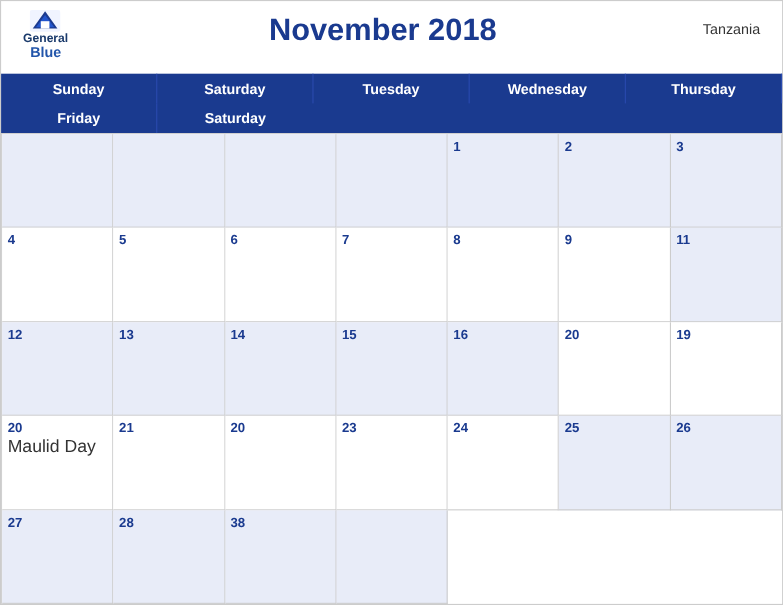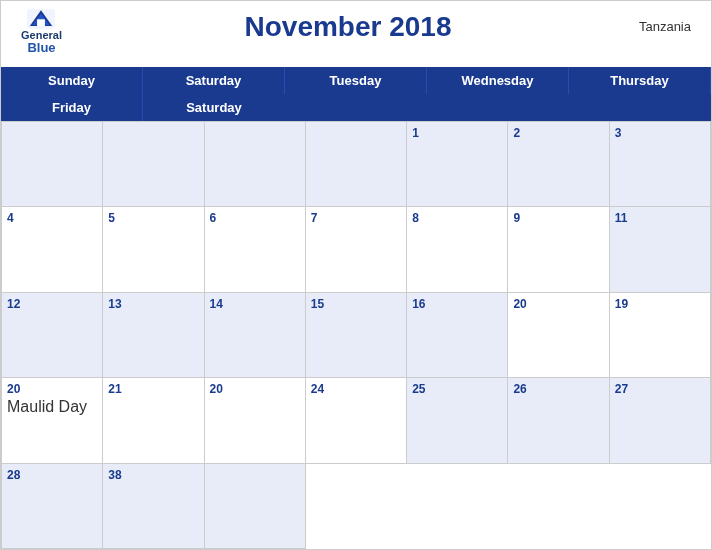--- a/index.html
+++ b/index.html
@@ -212,20 +212,23 @@
         <span class="cell-number">20</span>
         <span class="event-text">Maulid Day</span>
       </div>
       <div class="calendar-cell">
         <span class="cell-number">21</span>
       </div>
       <div class="calendar-cell">
         <span class="cell-number">20</span>
       </div>
       <div class="calendar-cell">
+        <span class="cell-number">23</span>
+      </div>
+      <div class="calendar-cell">
         <span class="cell-number">24</span>
       </div>
       <div class="calendar-cell row-highlight">
         <span class="cell-number">25</span>
       </div>
       <div class="calendar-cell row-highlight">
         <span class="cell-number">26</span>
       </div>
       <div class="calendar-cell row-highlight">
         <span class="cell-number">27</span>

